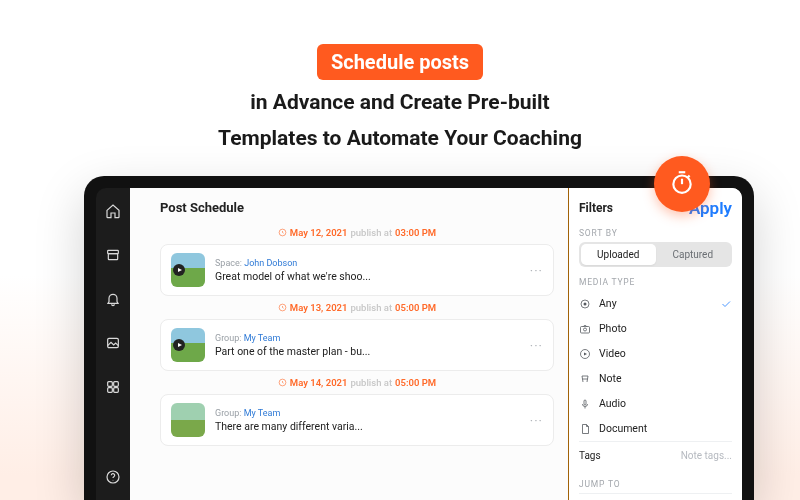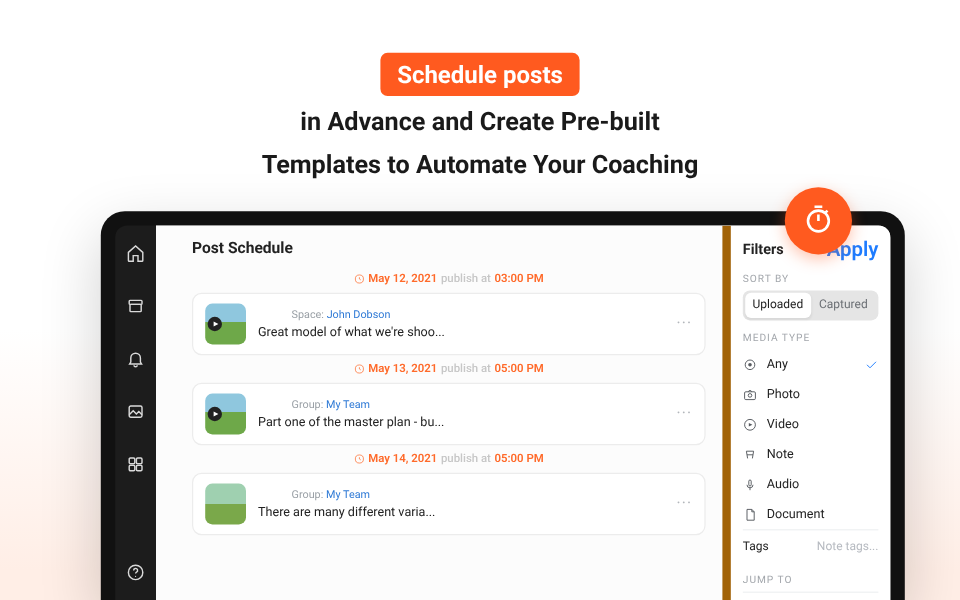--- a/index.html
+++ b/index.html
@@ -127,30 +127,30 @@
   .thumb .miniplay {
     position:absolute; left:2px; top:50%; transform:translateY(-50%);
     width:12px; height:12px; background:#222; border-radius:50%;
     display:flex; align-items:center; justify-content:center;
   }
   .thumb .miniplay::after{
     content:""; width:0;height:0;
     border-left:4px solid #fff; border-top:2.5px solid transparent; border-bottom:2.5px solid transparent;
     margin-left:1px;
   }
-  .meta { font-size: 9px; color:#9aa0a6;margin-left:28px; }
+  .meta { font-size: 9px; color:#9aa0a6; }
   .meta .link { color:#2f7ad6; }
   .snippet { font-size: 10.5px; color:#222; margin-top:2px;}
   .kebab { position:absolute; right:10px; top:50%; transform:translateY(-50%); color:#b2b6bb; font-size:13px; letter-spacing:1px;}
 
   
   .filters {
-    width: 140px;
+    width: 174px;
     background: #fff;
-    border-left: 7px solid #a16207;
+    border-left: 1px solid #a16207;
     padding: 10px 10px 0 10px;
     font-size: 10px;
     color: #222;
   }
   .filters-head {
     display:flex; justify-content:space-between; align-items:center;
     font-size: 12px; font-weight:700;
     margin-bottom:10px;
   }
   .filters-head .apply { color:#1e7cff; font-weight:600; font-size:17px; cursor:pointer;}

